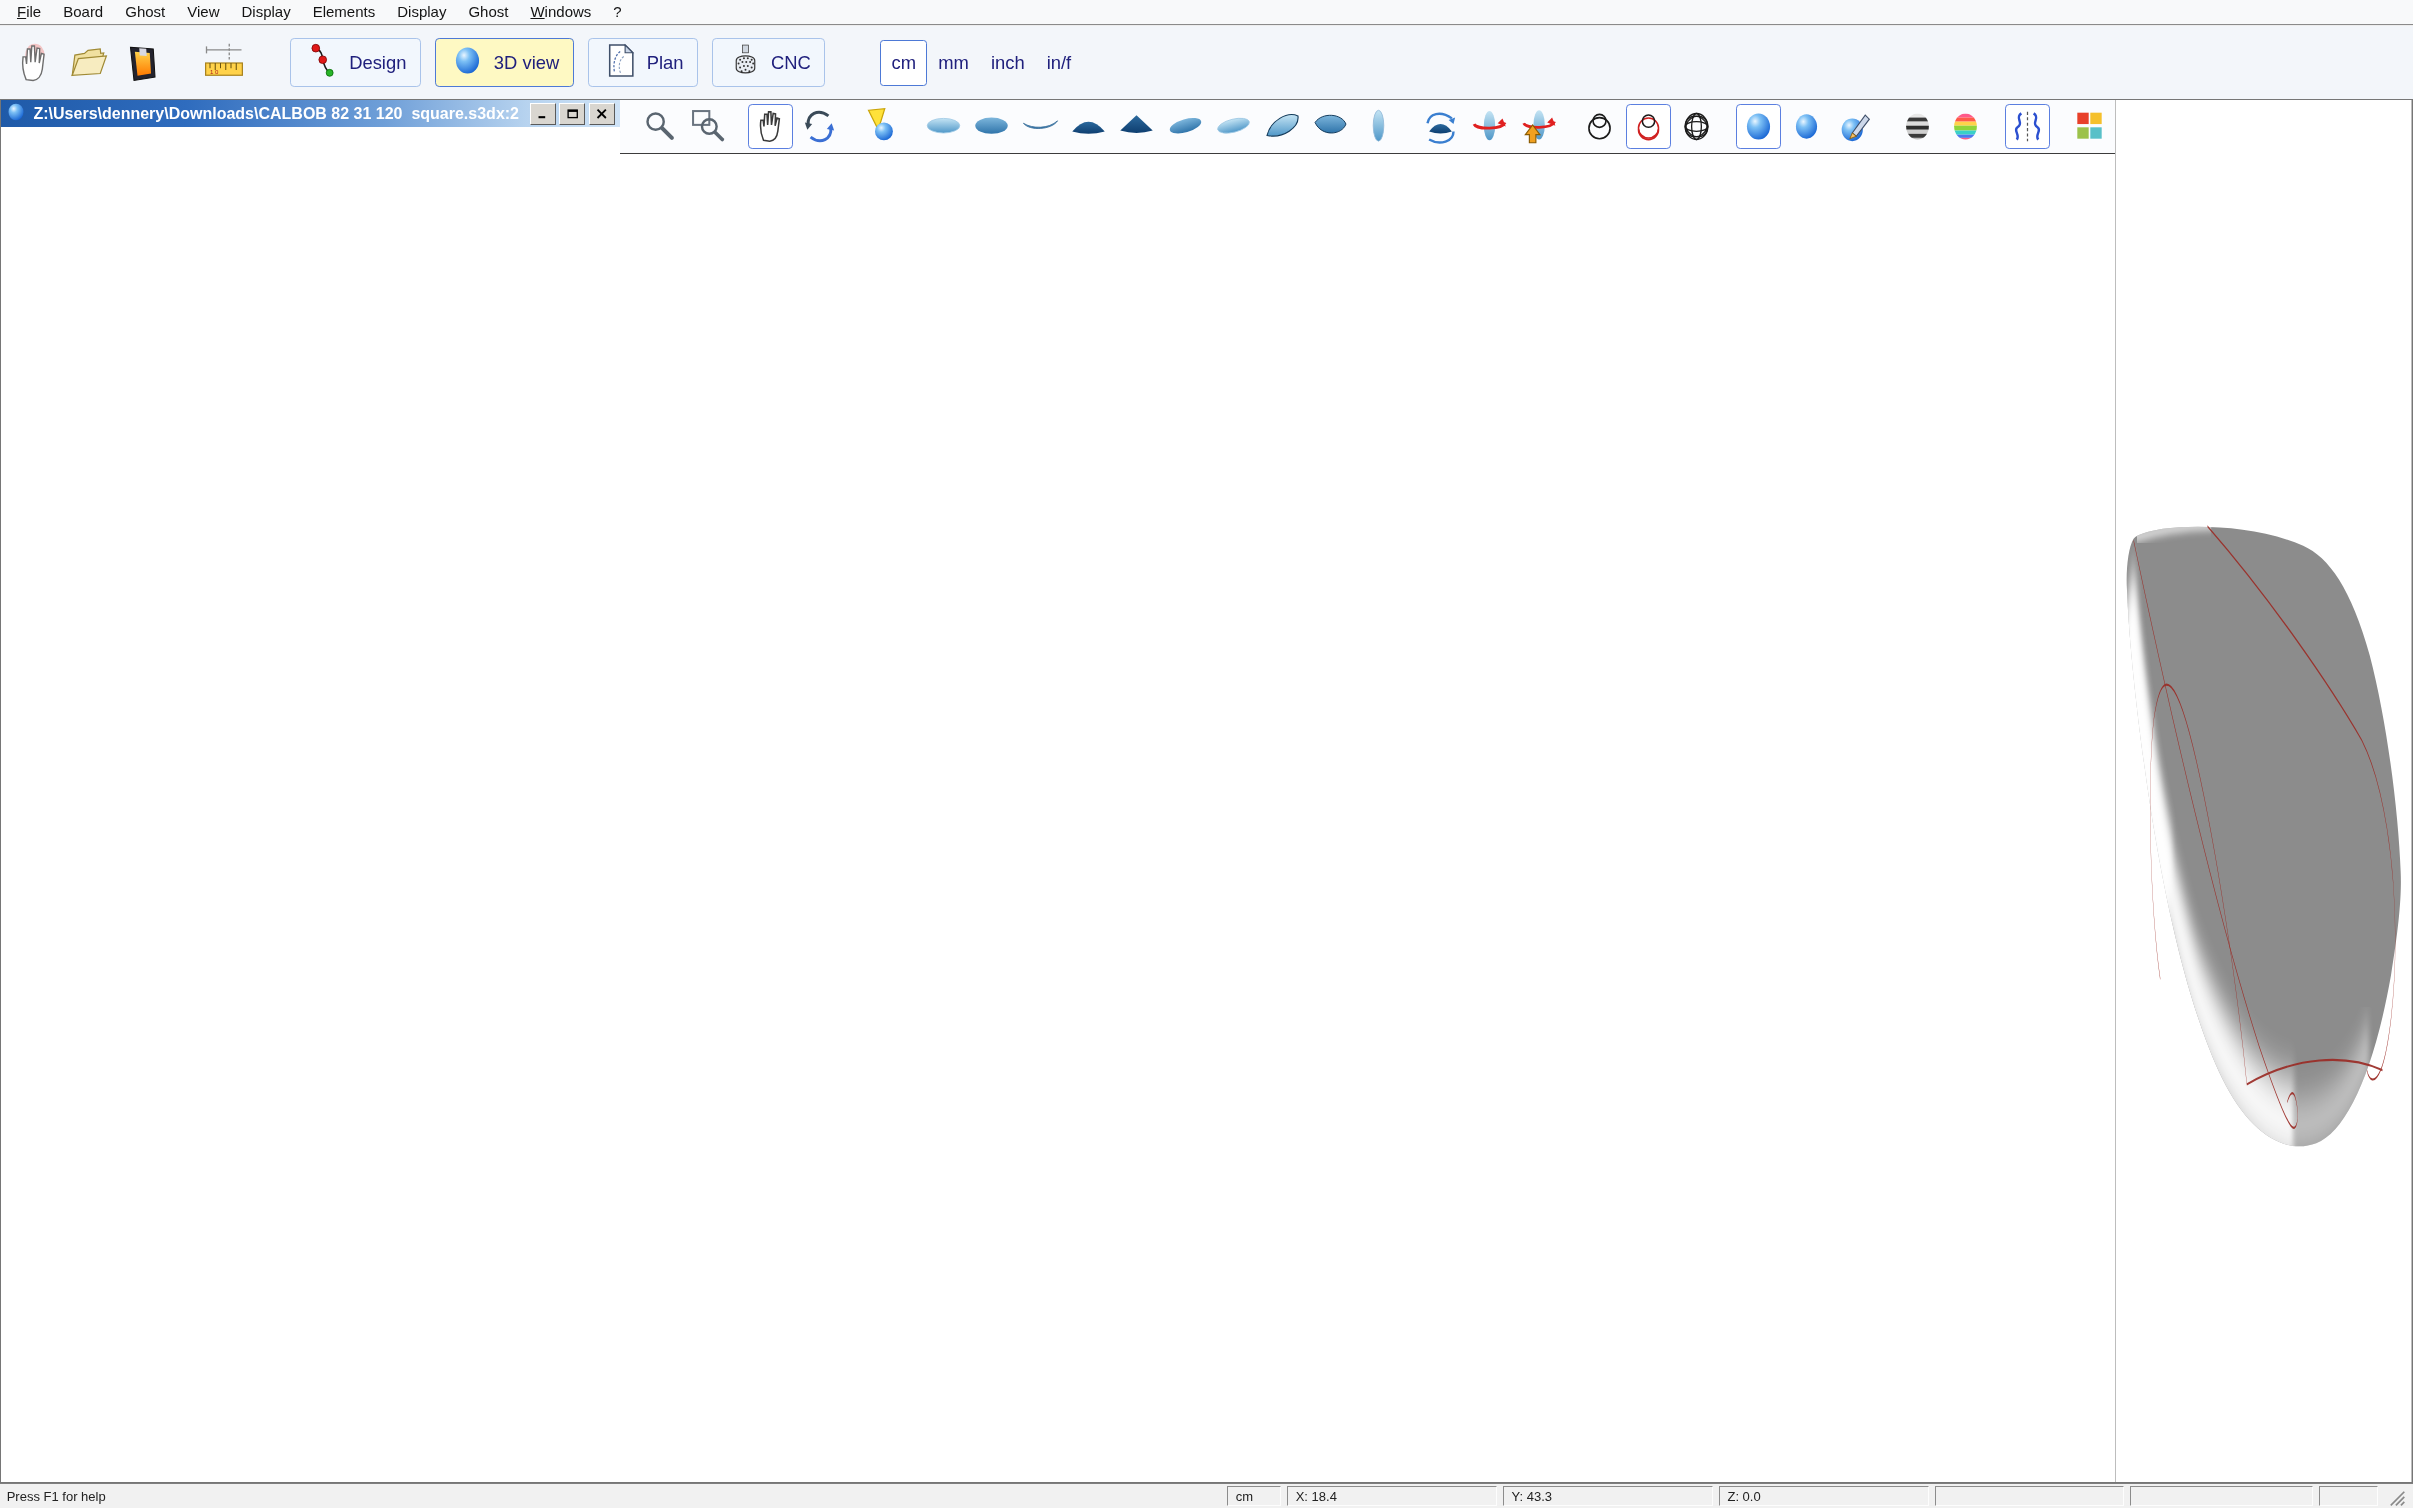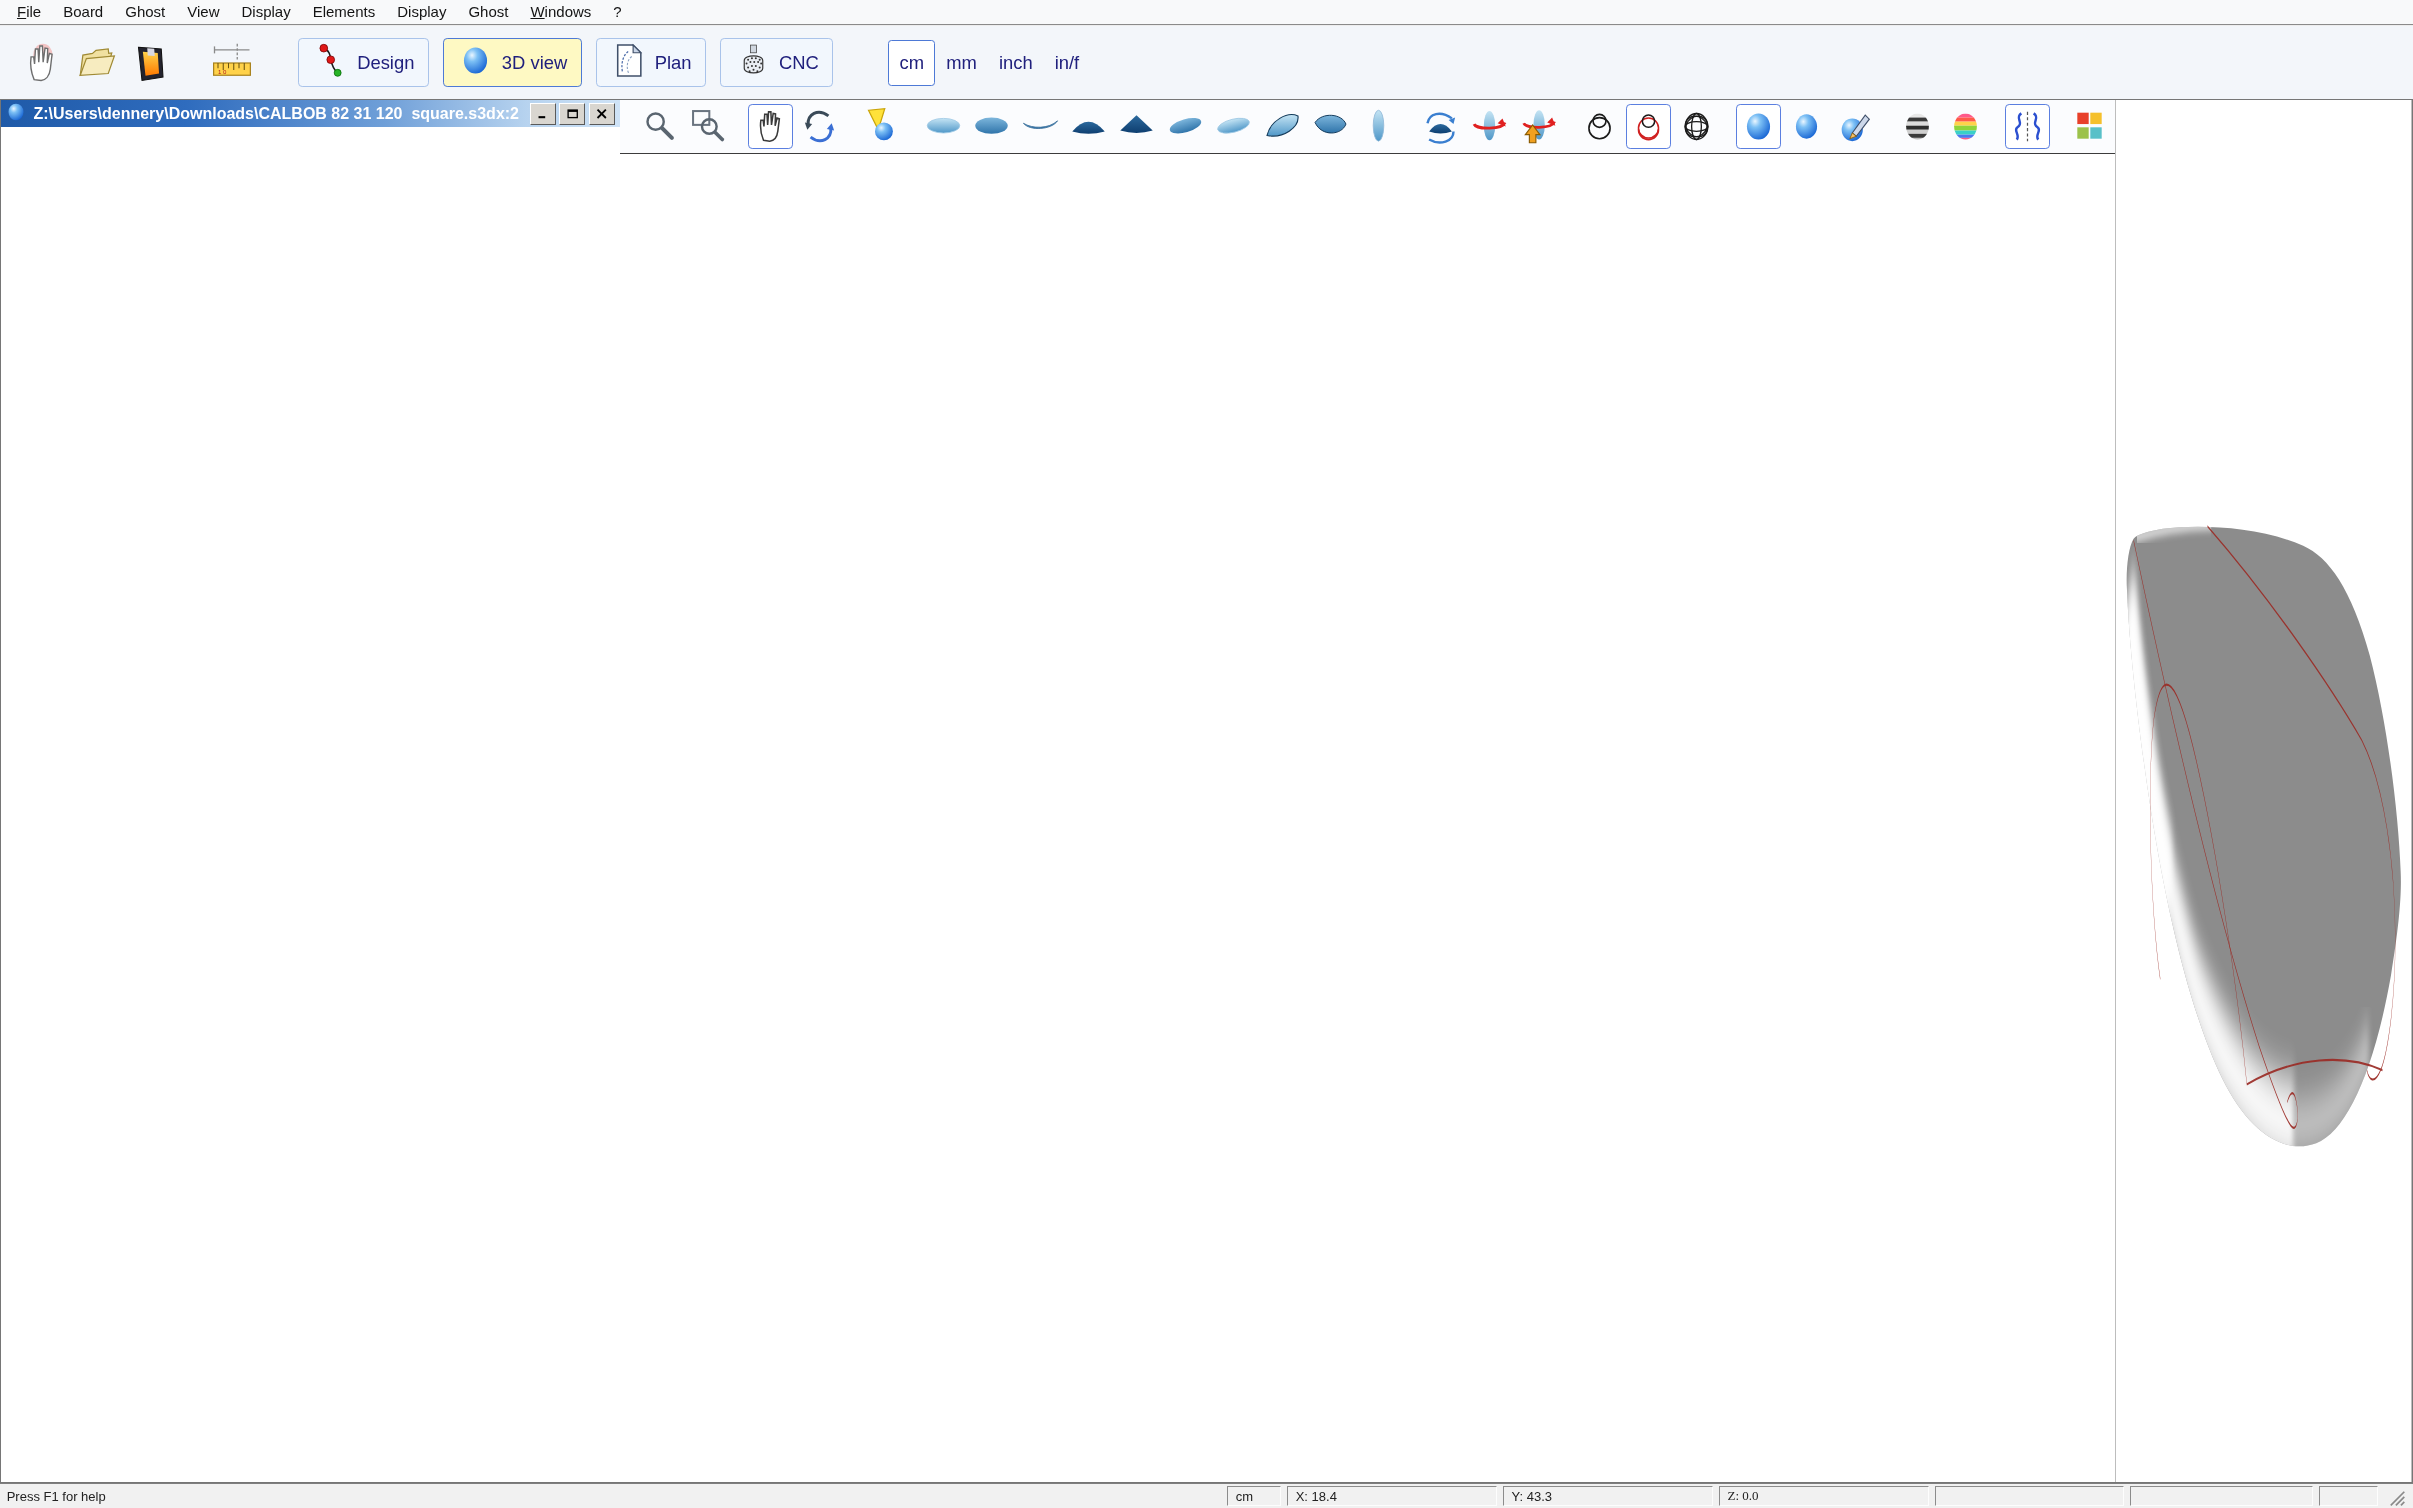--- a/index.html
+++ b/index.html
@@ -2,21 +2,21 @@
 <html style="font-size:13.4px"><head>
 <meta charset="utf-8">
 <style>
   html,body{margin:0;padding:0;}
   body{width:2413px;height:1508px;background:#ededed;font-family:"Liberation Sans",sans-serif;position:relative;overflow:hidden;}
   
   .menubar{position:absolute;top:0;left:0;width:2413px;height:25px;background:#f8f9fa;border-bottom:0.8px solid #8a8a8a;display:flex;align-items:center;padding-left:6px;box-sizing:border-box;font-size:15px;color:#141414;}
   .menu-item{display:inline-block;padding:0 11px;line-height:24px;}
   .menu-item.ak::first-letter{text-decoration:underline;}
   
-  .tb1{position:absolute;top:26px;left:0;width:2413px;height:73px;background:#f3f6fa;display:flex;align-items:center;box-sizing:border-box;padding-left:21px;}
+  .tb1{position:absolute;top:26px;left:0;width:2413px;height:73px;background:#f3f6fa;display:flex;align-items:center;box-sizing:border-box;padding-left:13px;}
   .tico{width:42px;height:42px;margin-right:11.7px;display:flex;align-items:center;justify-content:center;}
   .mode-btn{display:flex;align-items:center;gap:7.5px;height:49px;padding:0 13.4px;margin-left:14.2px;font-size:18.4px;color:#20207d;border:1.7px solid #a9c3ea;border-radius:4.2px;background:#f2f7fd;box-sizing:border-box;}
   .mode-btn.active{border-color:#4d79d6;background:#fef9c3;}
   .units{display:flex;align-items:center;margin-left:55px;gap:0;}
   .unit{font-size:18.4px;color:#20207d;padding:0 11px;}
   .unit.active{border:1.7px solid #4d79d6;border-radius:3.4px;background:#fff;width:25px;height:44px;display:flex;align-items:center;justify-content:center;padding:0 10px;}
   
   .childwin{position:absolute;top:99px;left:0;width:2413px;height:1384px;box-sizing:border-box;border:1.7px solid #767676;background:#fff;display:flex;}
   .titlebar{height:27px;flex:0 0 27px;display:flex;align-items:center;background:linear-gradient(90deg,#1f5aa8 0%,#2f6cbe 30%,#6f9fd8 62%,#b7d3ef 85%,#cfe3f7 100%);color:#fff;font-size:16px;font-weight:bold;padding:0 5px;gap:7.5px;}
   .title-text{white-space:pre;}
@@ -441,21 +441,21 @@
       </g>
     </svg>
   </div>
 </div>
 
 <div class="statusbar">
   <span>Press F1 for help</span>
   <span class="sfield first" style="width:54px;">cm</span>
   <span class="sfield" style="width:210px;">X: 18.4</span>
   <span class="sfield" style="width:210px;">Y: 43.3</span>
-  <span class="sfield" style="width:210px;font-family:Liberation Serif, serif;">Z: 0.0</span>
+  <span class="sfield" style="width:210px;">Z: 0.0</span>
   <span class="sfield" style="width:189px;"></span>
   <span class="sfield" style="width:183px;"></span>
   <span class="sfield" style="width:59px;"></span>
   <span class="grip"><svg viewBox="0 0 26 26" width="22" height="22">
         <g stroke="#8a8a8a" stroke-width="2">
           <line x1="24" y1="8" x2="8" y2="24"></line>
           <line x1="24" y1="14" x2="14" y2="24"></line>
           <line x1="24" y1="20" x2="20" y2="24"></line>
         </g>
       </svg></span>

